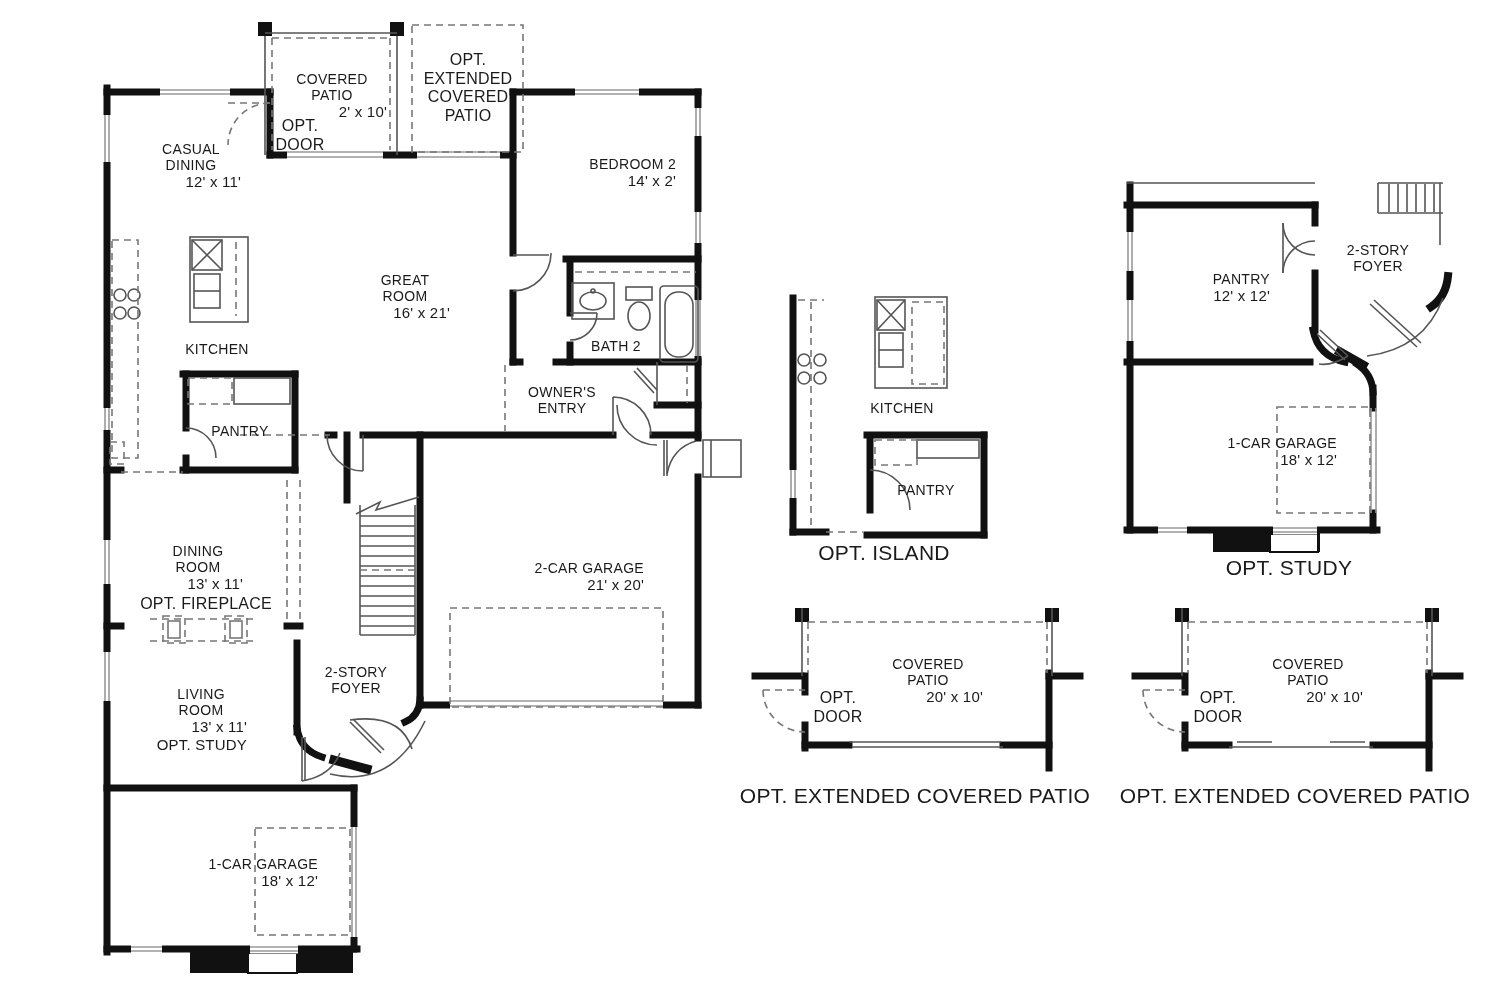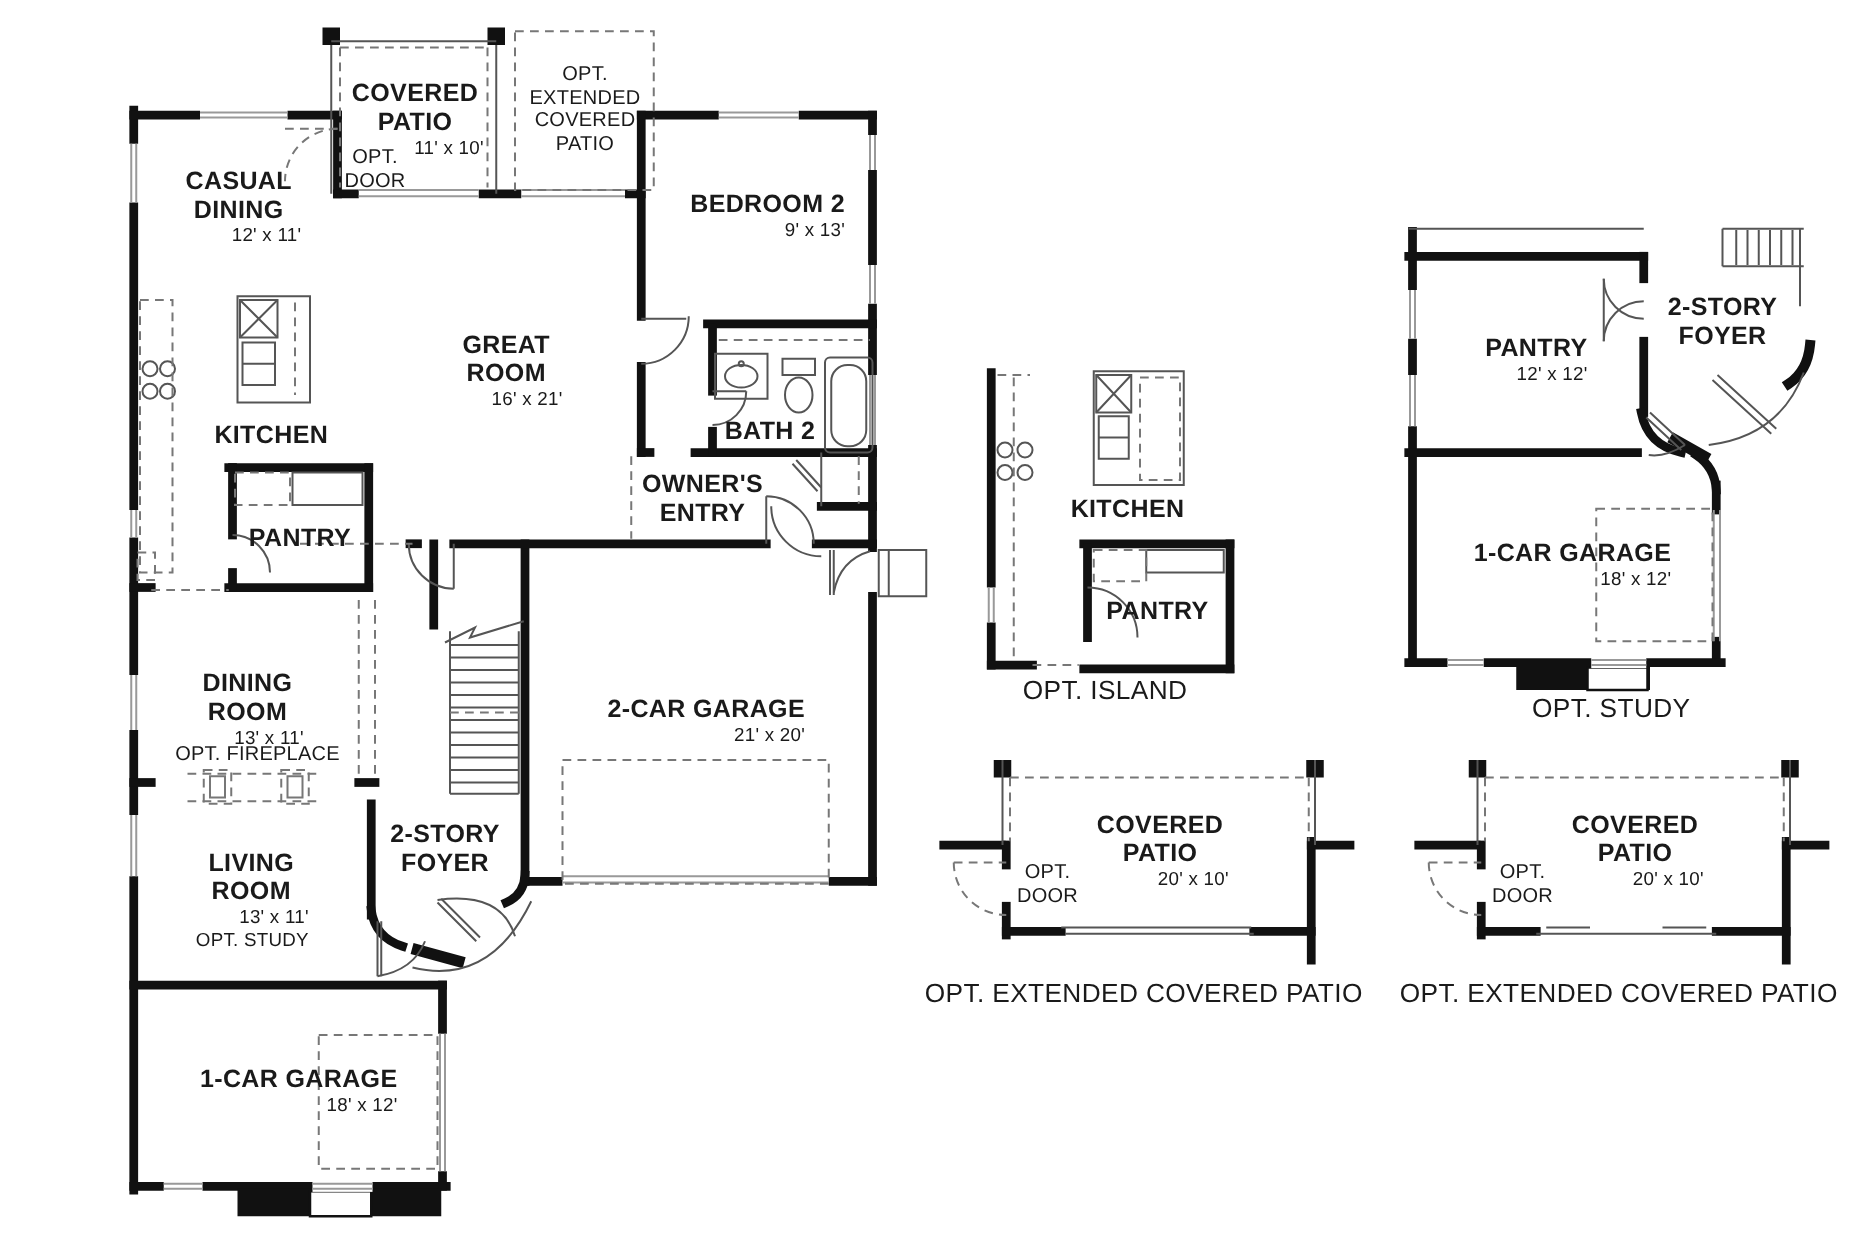--- a/index.html
+++ b/index.html
@@ -2,21 +2,21 @@
 <html><head>
 <meta charset="utf-8">
 <style>
   html,body{margin:0;padding:0;background:#fff;}
   .stage{position:relative;width:1500px;height:1000px;background:#fff;overflow:hidden;
          font-family:"Liberation Sans",sans-serif;color:#1a1a1a;}
   .stage svg{position:absolute;left:0;top:0;}
   .lbl{position:absolute;transform:translate(-50%,-50%);display:flex;flex-direction:column;
        align-items:flex-end;text-align:center;line-height:1.16;}
   .lbl span{display:block;}
-  .room{font-weight:700;font-size:20px;letter-spacing:.3px;}
+  .room{font-weight:400;font-size:14px;letter-spacing:.3px;}
   .dims{font-weight:400;font-size:15px;letter-spacing:.2px;}
   .alt{font-weight:400;font-size:15px;letter-spacing:.2px;}
   .small{font-weight:500;font-size:16px;letter-spacing:.2px;}
   .caption{font-weight:400;font-size:21px;letter-spacing:.3px;}
   .nowrap{white-space:nowrap;}
 </style>
 </head>
 <body>
 
 <div class="stage">
@@ -284,35 +284,35 @@
     <path d="M1188,622 H1427 M1188,622 V673 M1427,622 V673"></path>
     <path d="M1143,690 H1185"></path>
         <path d="M1143,690 A42,42 0 0 0 1185,732"></path>
 
     <path d="M360,570 H415"></path>
   </g>
 </svg>
 
   <div class="lbl" style="left:332px;top:96px;width:110px">
     <span class="room">COVERED PATIO</span>
-    <span class="dims">11' x 10'</span>
+    <span class="dims">2' x 10'</span>
   </div>
   <div class="lbl" style="left:468px;top:88px;width:110px">
     <span class="small">OPT. EXTENDED COVERED PATIO</span>
   </div>
   <div class="lbl" style="left:300px;top:136px;width:52px">
     <span class="small">OPT. DOOR</span>
   </div>
   <div class="lbl" style="left:191px;top:166px;width:100px">
     <span class="room">CASUAL DINING</span>
     <span class="dims">12' x 11'</span>
   </div>
   <div class="lbl" style="left:606px;top:173px;width:140px">
     <span class="room">BEDROOM 2</span>
-    <span class="dims">9' x 13'</span>
+    <span class="dims">14' x 2'</span>
   </div>
   <div class="lbl" style="left:405px;top:297px;width:90px">
     <span class="room">GREAT ROOM</span>
     <span class="dims">16' x 21'</span>
   </div>
   <div class="lbl" style="left:217px;top:349px">
     <span class="room nowrap">KITCHEN</span>
   </div>
   <div class="lbl" style="left:616px;top:346px">
     <span class="room nowrap">BATH 2</span>

